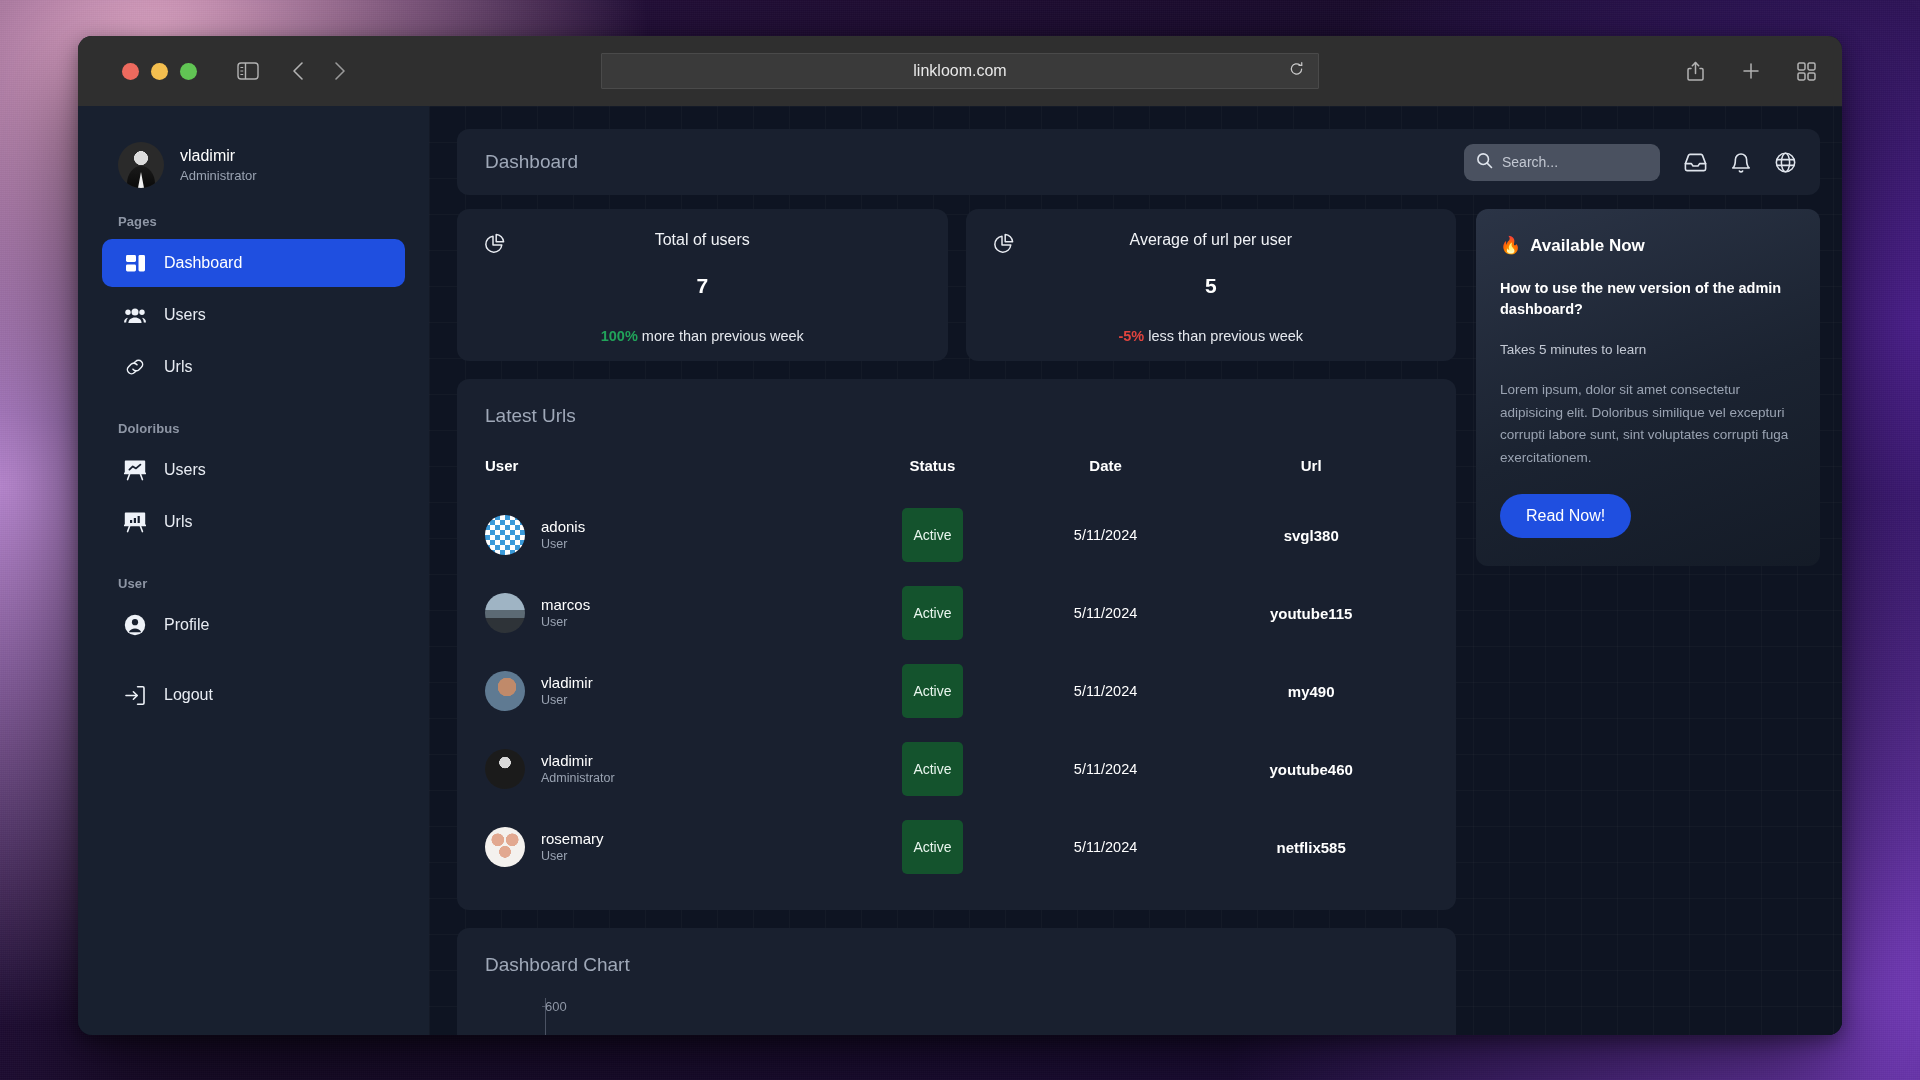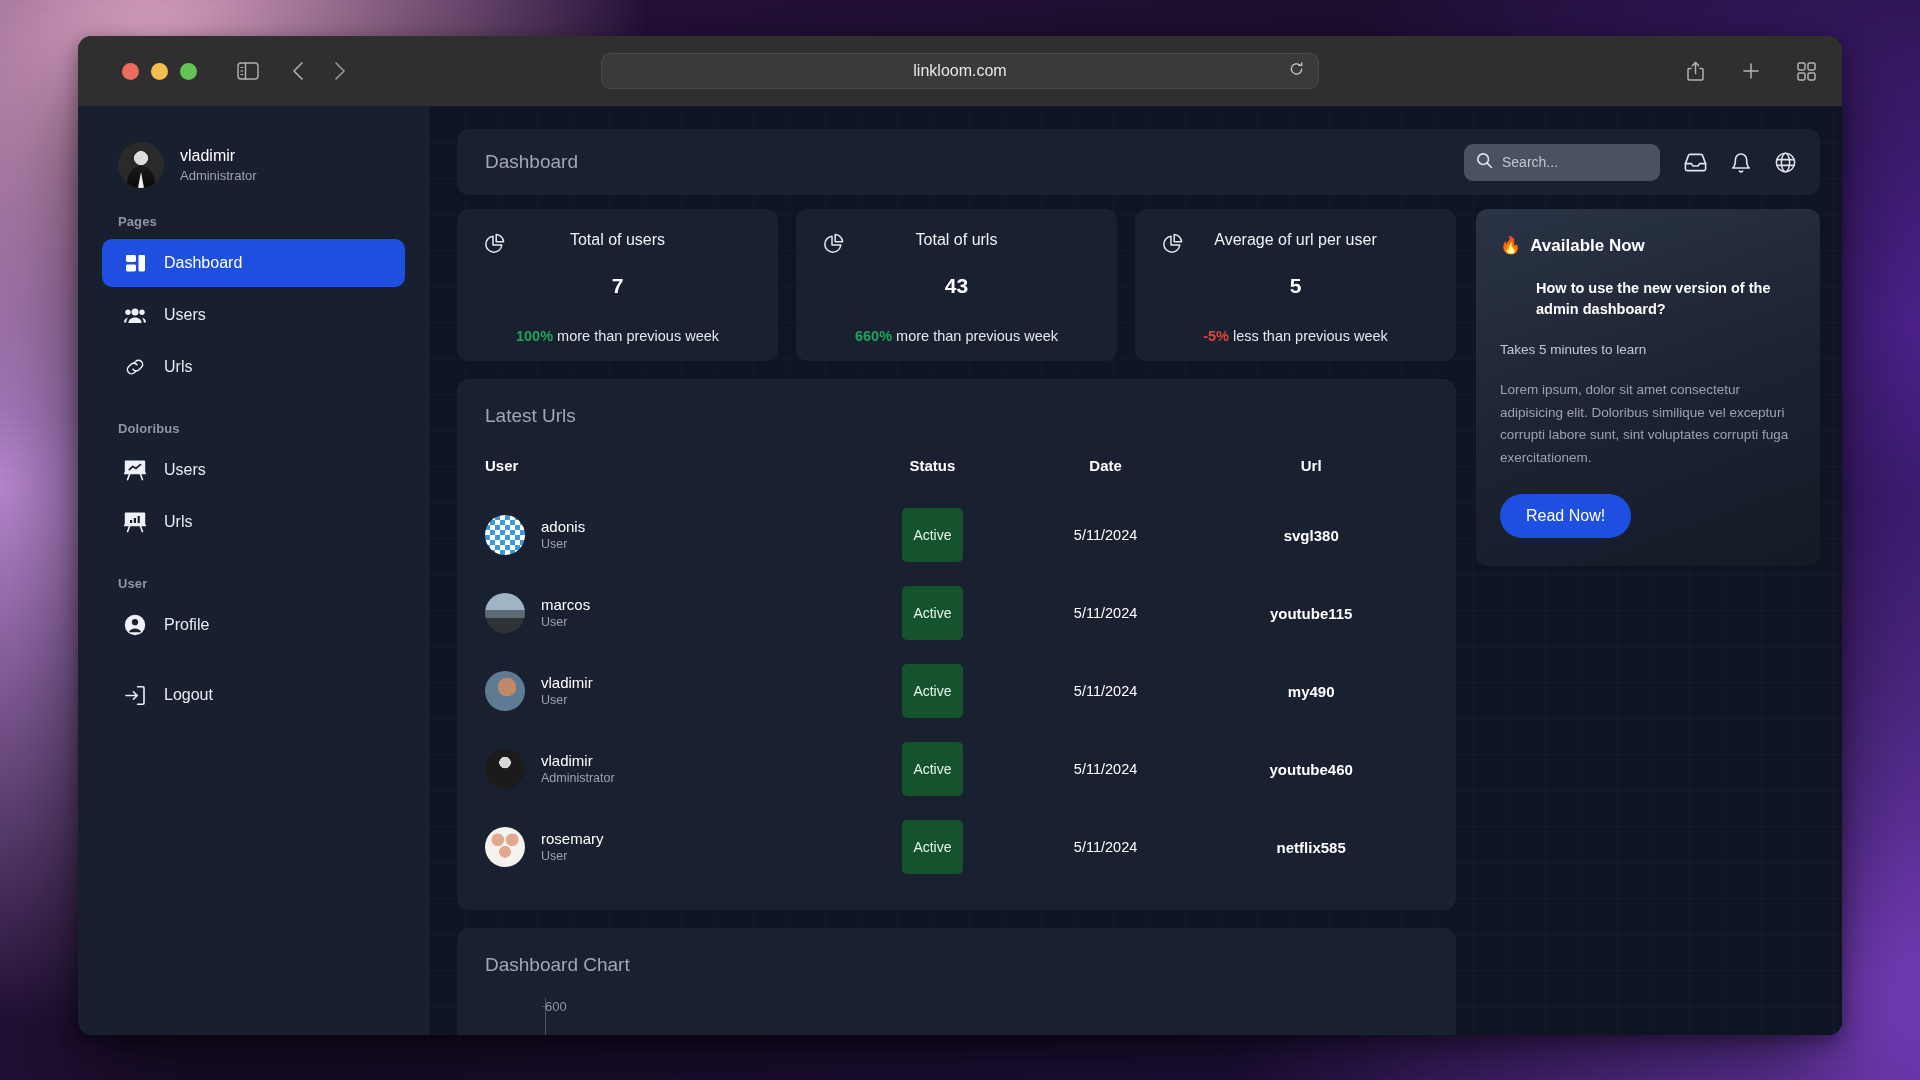--- a/index.html
+++ b/index.html
@@ -57,21 +57,21 @@
   #sidebar-toggle { margin-left: 40px; }
   #nav-back { margin-left: 32px; }
   #nav-fwd  { margin-left: 28px; }
 
   #urlbar {
     position: absolute;
     left: 50%; transform: translateX(-50%);
     width: 718px; height: 36px;
     background: #3a3a3a;
     border: 1px solid #4a4a4a;
-    border-radius: 9px;
+    border-radius: 1px;
     display: flex; align-items: center; justify-content: center;
     color: #e8e8e8;
     font-size: 16px;
   }
   #reload-icon { position: absolute; right: 14px; top: 50%; transform: translateY(-50%); color: #c9c9c9; }
   #chrome-right { position: absolute; right: 26px; display: flex; align-items: center; gap: 36px; }
 
   
   #app { display: flex; height: 929px; background: #0b1120; }
 
@@ -184,21 +184,21 @@
 
   
   #promo {
     width: 344px; flex: 0 0 344px;
     border-radius: 12px;
     background: linear-gradient(160deg, #2b3446 0%, #1b2331 55%, #141b27 100%);
     padding: 26px 24px 28px 24px;
     align-self: flex-start;
   }
   #promo-head { color: #fff; font-size: 17px; font-weight: 700; display: flex; align-items: center; gap: 9px; }
-  #promo-sub { color: #fff; font-size: 14.5px; font-weight: 700; line-height: 1.45; margin-top: 22px; margin-left: 36px; }
+  #promo-sub { color: #fff; font-size: 14.5px; font-weight: 700; line-height: 1.45; margin-top: 22px; }
   #promo-note { color: #c3c9d4; font-size: 13.5px; margin-top: 22px; }
   #promo-body { color: #9aa3b2; font-size: 13.5px; line-height: 1.68; margin-top: 22px; }
   #promo-cta {
     margin-top: 24px; display: inline-block;
     background: #1f4fe0; color: #fff; border: none;
     font-family: inherit; font-size: 16px;
     padding: 13px 26px; border-radius: 24px; cursor: pointer;
   }
 </style>
 </head>
@@ -418,34 +418,20 @@
                 </svg>
               </span>
               <div class="stat-title">Total of users</div>
               <div class="stat-val">7</div>
               <div class="stat-sub">
                 <span class="pct-up">100%</span>
                 <span>more than previous week</span>
               </div>
             </div>
 
-            <div class="stat card">
-              <span class="stat-icn">
-                <svg width="22" height="22" viewBox="0 0 22 22" fill="none" stroke="#e7eaf0" stroke-width="1.5" stroke-linecap="round" stroke-linejoin="round">
-                  <path d="M10 3.2A8 8 0 1 0 18.8 12H10z"></path>
-                    <path d="M13.2 1.4a8 8 0 0 1 7.4 7.4h-7.4z"></path>
-                </svg>
-              </span>
-              <div class="stat-title">Total of urls</div>
-              <div class="stat-val">43</div>
-              <div class="stat-sub">
-                <span class="pct-up">660%</span>
-                <span>more than previous week</span>
-              </div>
-            </div>
 
             <div class="stat card">
               <span class="stat-icn">
                 <svg width="22" height="22" viewBox="0 0 22 22" fill="none" stroke="#e7eaf0" stroke-width="1.5" stroke-linecap="round" stroke-linejoin="round">
                   <path d="M10 3.2A8 8 0 1 0 18.8 12H10z"></path>
                     <path d="M13.2 1.4a8 8 0 0 1 7.4 7.4h-7.4z"></path>
                 </svg>
               </span>
               <div class="stat-title">Average of url per user</div>
               <div class="stat-val">5</div>

